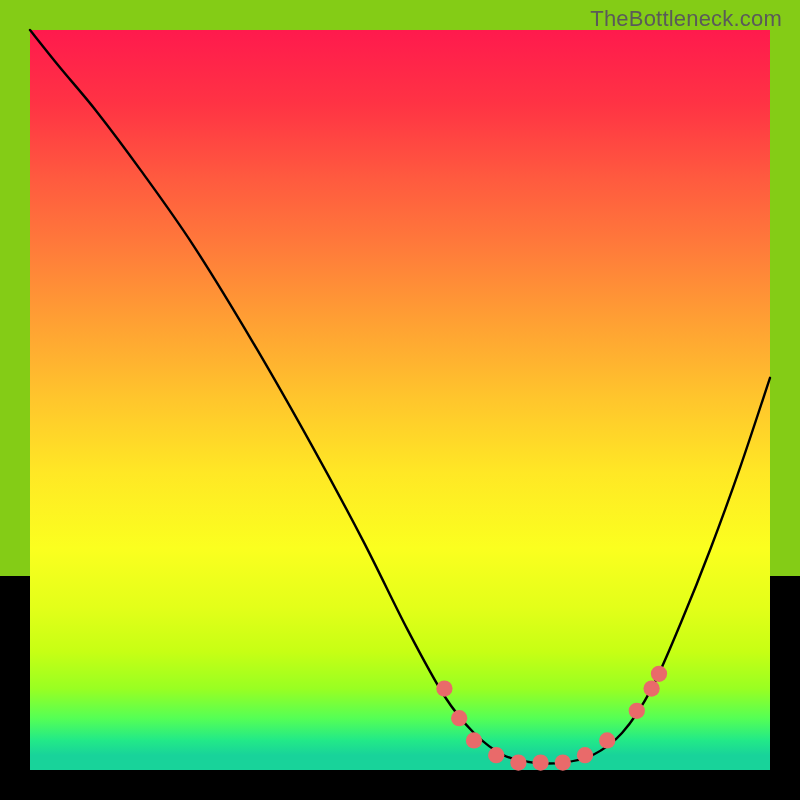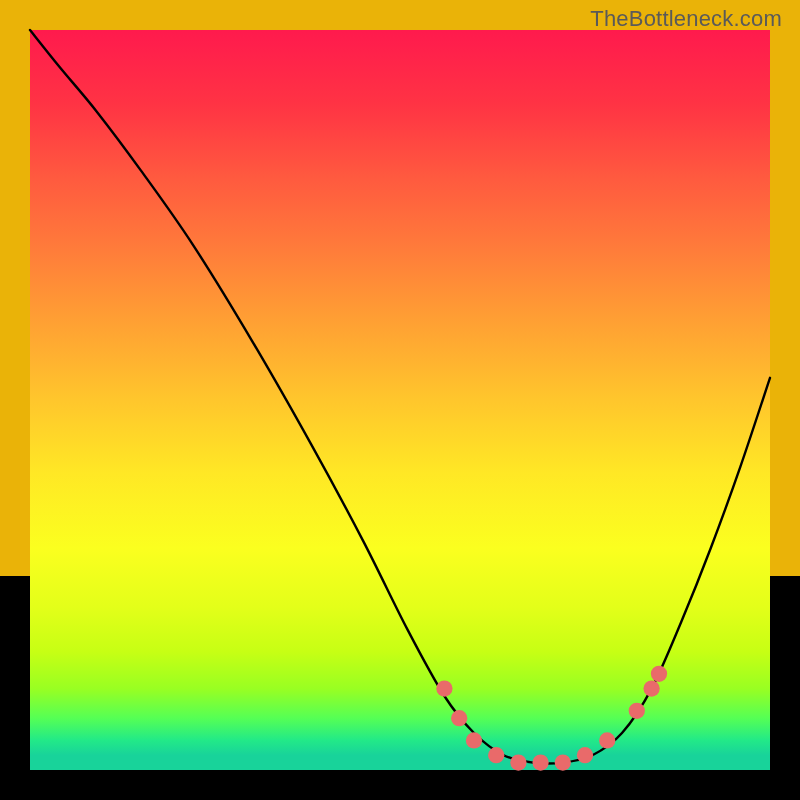--- a/index.html
+++ b/index.html
@@ -8,21 +8,21 @@
     width: 800px;
     height: 800px;
     background: #000;
     overflow: hidden;
     font-family: Arial, Helvetica, sans-serif;
   }
   .frame {
     position: absolute;
     left: 0; top: 0;
     width: 800px; height: 576px;
-    background: #eab308;
+    background: #84cc16;
   }
   .plot {
     position: absolute;
     left: 30px;
     top: 30px;
     width: 740px;
     height: 740px;
     background: linear-gradient(to bottom,
       #ff1a4d 0%,
       #ff3344 10%,

